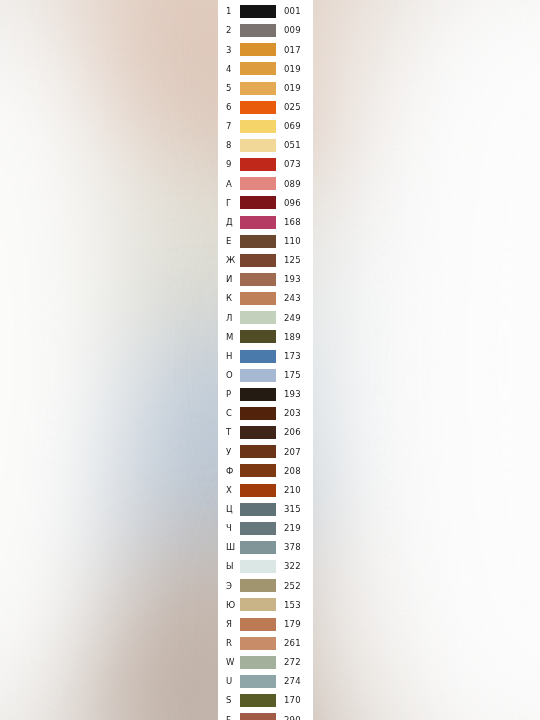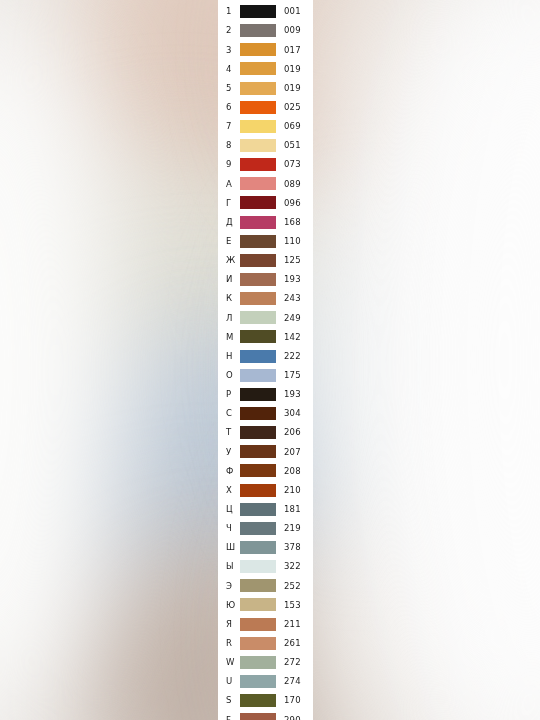--- a/index.html
+++ b/index.html
@@ -184,41 +184,41 @@
       <span class="row-id">243</span>
     </div>
     <div class="legend-row">
       <span class="row-key">Л</span>
       <span class="row-swatch" style="background: rgb(195, 208, 187);"></span>
       <span class="row-id">249</span>
     </div>
     <div class="legend-row">
       <span class="row-key">М</span>
       <span class="row-swatch" style="background: rgb(80, 76, 37);"></span>
-      <span class="row-id">142</span>
+      <span class="row-id">189</span>
     </div>
     <div class="legend-row">
       <span class="row-key">Н</span>
       <span class="row-swatch" style="background: rgb(74, 122, 171);"></span>
-      <span class="row-id">222</span>
+      <span class="row-id">173</span>
     </div>
     <div class="legend-row">
       <span class="row-key">О</span>
       <span class="row-swatch" style="background: rgb(167, 184, 210);"></span>
       <span class="row-id">175</span>
     </div>
     <div class="legend-row">
       <span class="row-key">Р</span>
       <span class="row-swatch" style="background: rgb(36, 27, 18);"></span>
       <span class="row-id">193</span>
     </div>
     <div class="legend-row">
       <span class="row-key">С</span>
       <span class="row-swatch" style="background: rgb(82, 35, 10);"></span>
-      <span class="row-id">304</span>
+      <span class="row-id">203</span>
     </div>
     <div class="legend-row">
       <span class="row-key">Т</span>
       <span class="row-swatch" style="background: rgb(63, 37, 25);"></span>
       <span class="row-id">206</span>
     </div>
     <div class="legend-row">
       <span class="row-key">У</span>
       <span class="row-swatch" style="background: rgb(105, 52, 23);"></span>
       <span class="row-id">207</span>
@@ -229,21 +229,21 @@
       <span class="row-id">208</span>
     </div>
     <div class="legend-row">
       <span class="row-key">Х</span>
       <span class="row-swatch" style="background: rgb(163, 60, 11);"></span>
       <span class="row-id">210</span>
     </div>
     <div class="legend-row">
       <span class="row-key">Ц</span>
       <span class="row-swatch" style="background: rgb(95, 114, 120);"></span>
-      <span class="row-id">181</span>
+      <span class="row-id">315</span>
     </div>
     <div class="legend-row">
       <span class="row-key">Ч</span>
       <span class="row-swatch" style="background: rgb(103, 120, 125);"></span>
       <span class="row-id">219</span>
     </div>
     <div class="legend-row">
       <span class="row-key">Ш</span>
       <span class="row-swatch" style="background: rgb(127, 149, 151);"></span>
       <span class="row-id">378</span>
@@ -259,21 +259,21 @@
       <span class="row-id">252</span>
     </div>
     <div class="legend-row">
       <span class="row-key">Ю</span>
       <span class="row-swatch" style="background: rgb(200, 180, 135);"></span>
       <span class="row-id">153</span>
     </div>
     <div class="legend-row">
       <span class="row-key">Я</span>
       <span class="row-swatch" style="background: rgb(187, 122, 84);"></span>
-      <span class="row-id">211</span>
+      <span class="row-id">179</span>
     </div>
     <div class="legend-row">
       <span class="row-key">R</span>
       <span class="row-swatch" style="background: rgb(201, 140, 104);"></span>
       <span class="row-id">261</span>
     </div>
     <div class="legend-row">
       <span class="row-key">W</span>
       <span class="row-swatch" style="background: rgb(162, 176, 156);"></span>
       <span class="row-id">272</span>

